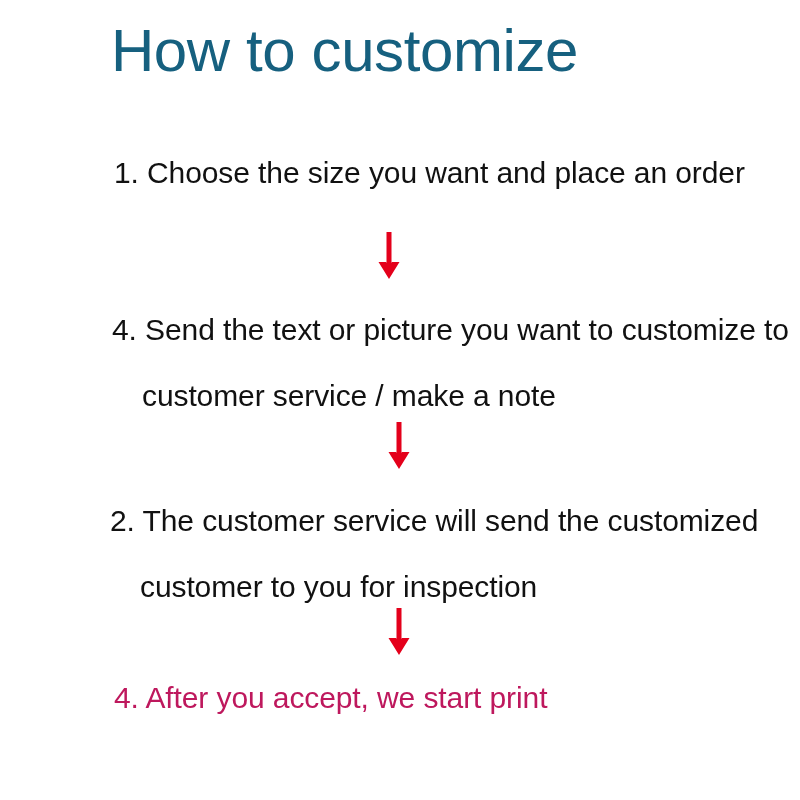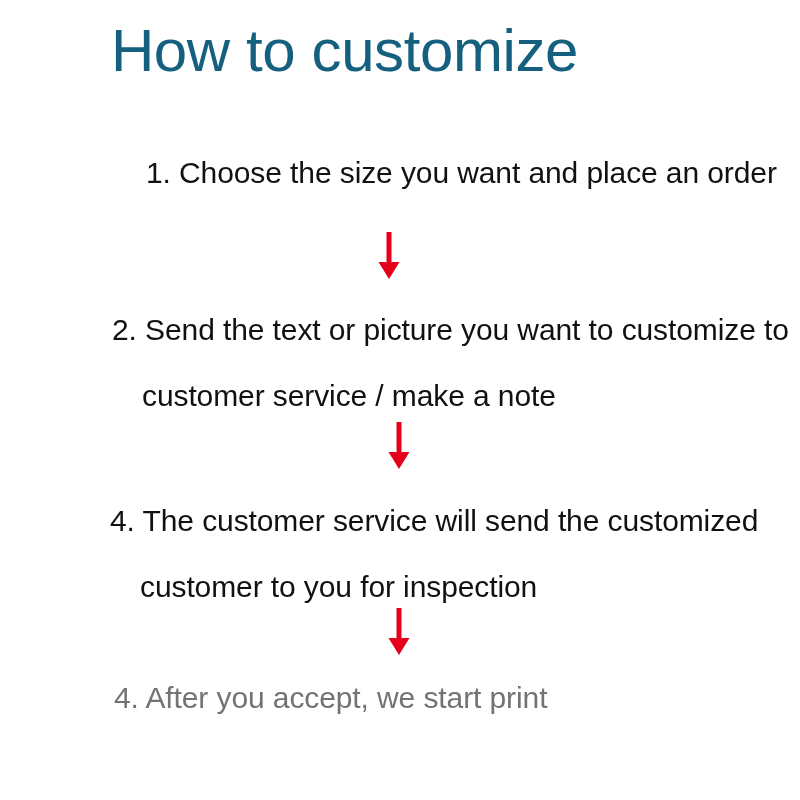--- a/index.html
+++ b/index.html
@@ -80,52 +80,52 @@
   .arrow-2 { left: 386px; top: 422px; }
   .arrow-3 { left: 386px; top: 608px; }
 </style>
 </head>
 <body>
 
 <div class="slide" style="background: rgb(255, 255, 255);">
 
   <div class="title" style="color: rgb(22, 96, 127);">How to customize</div>
 
-  <div class="step step-1" style="color: rgb(17, 17, 17); margin-left: 32px;">
+  <div class="step step-1" style="color: rgb(17, 17, 17);">
     <span class="line">1. Choose the size you want and place an order</span>
   </div>
 
   <div class="arrow arrow-1">
     <svg viewBox="0 0 26 48" xmlns="http://www.w3.org/2000/svg" aria-hidden="true">
       <rect x="10.5" y="0" width="5" height="33" fill="#e4001b"></rect>
       <polygon points="13,47 2.5,30 10.5,30 10.5,31 15.5,31 15.5,30 23.5,30" fill="#e4001b"></polygon>
     </svg>
   </div>
 
   <div class="step step-2" style="color: rgb(17, 17, 17);">
-    <span class="line">2. Send the text or picture you want to customize to</span>
+    <span class="line">4. Send the text or picture you want to customize to</span>
     <span class="line indent">customer service / make a note</span>
   </div>
 
   <div class="arrow arrow-2">
     <svg viewBox="0 0 26 48" xmlns="http://www.w3.org/2000/svg" aria-hidden="true">
       <rect x="10.5" y="0" width="5" height="33" fill="#e4001b"></rect>
       <polygon points="13,47 2.5,30 10.5,30 10.5,31 15.5,31 15.5,30 23.5,30" fill="#e4001b"></polygon>
     </svg>
   </div>
 
   <div class="step step-3" style="color: rgb(17, 17, 17);">
-    <span class="line">4. The customer service will send the customized</span>
+    <span class="line">2. The customer service will send the customized</span>
     <span class="line indent">customer to you for inspection</span>
   </div>
 
   <div class="arrow arrow-3">
     <svg viewBox="0 0 26 48" xmlns="http://www.w3.org/2000/svg" aria-hidden="true">
       <rect x="10.5" y="0" width="5" height="33" fill="#e4001b"></rect>
       <polygon points="13,47 2.5,30 10.5,30 10.5,31 15.5,31 15.5,30 23.5,30" fill="#e4001b"></polygon>
     </svg>
   </div>
 
-  <div class="step step-4" style="color: #737373;">
+  <div class="step step-4" style="color: #be185d;">
     <span class="line">4. After you accept, we start print</span>
   </div>
 
 </div>
 
 </body></html>

